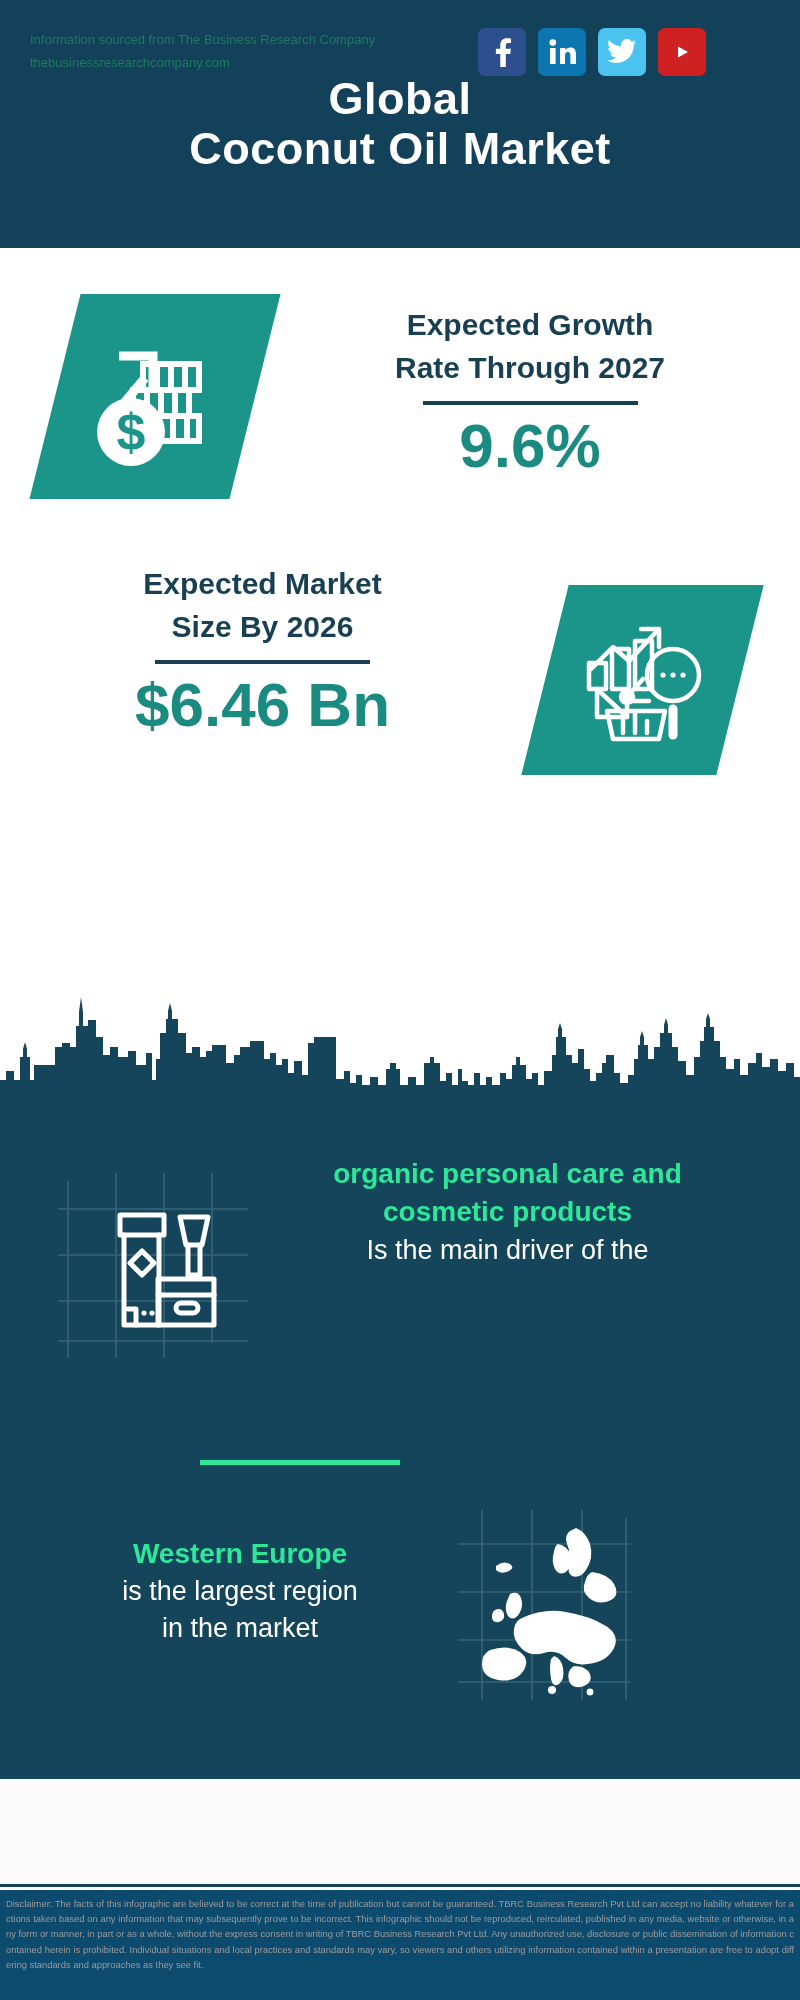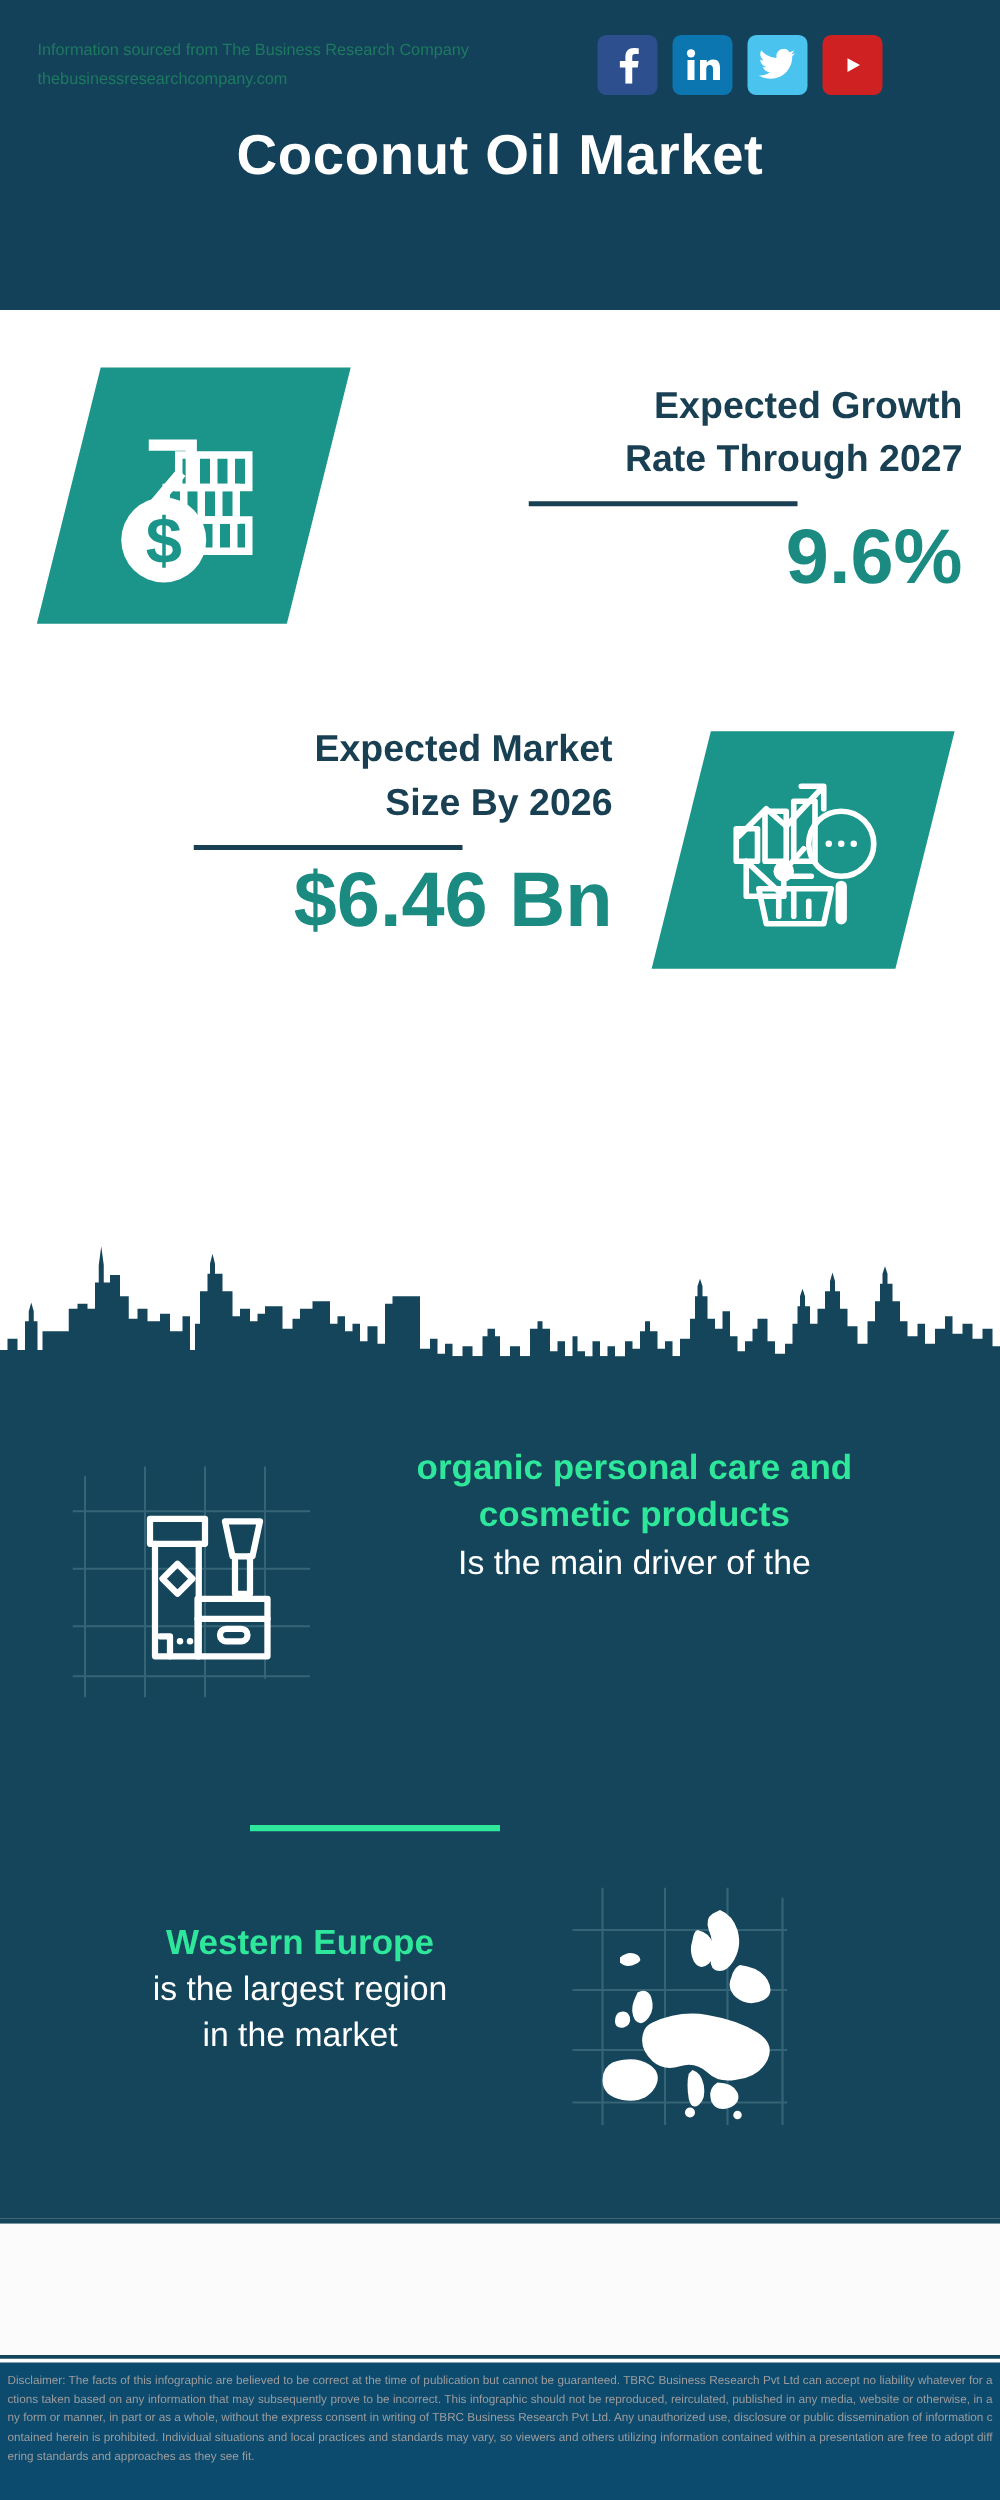--- a/index.html
+++ b/index.html
@@ -32,37 +32,37 @@
   }
   .icon1-wrap {
     position:absolute; left:55px; top:10px; width:200px; height:205px;
   }
   .icon1-bg {
     position:absolute; inset:0; background:#1b948a; transform:skewX(-14deg);
   }
   .icon1-svg { position:absolute; left:28px; top:22px; }
 
   .stat1-text {
-    position:absolute; left:290px; top:20px; width:480px; text-align:right;
+    position:absolute; left:290px; top:20px; width:480px; text-align:center;
   }
   .stat-head {
     color:#183f52; font-size:30px; font-weight:bold; line-height:1.42;
   }
   .rule-dark {
     width:215px; height:4px; background:#183f52; margin:12px auto 0;
   }
   .stat-value {
     color:#1b8a80; font-size:62px; font-weight:bold; margin-top:8px;
     line-height:1.05;
   }
 
   
   .stat2 { position:absolute; top:555px; left:0; width:800px; height:250px; }
   .stat2-text {
-    position:absolute; left:35px; top:24px; width:455px; text-align:right;
+    position:absolute; left:35px; top:8px; width:455px; text-align:center;
   }
   .icon2-wrap {
     position:absolute; right:60px; top:30px; width:195px; height:190px;
   }
   .icon2-bg {
     position:absolute; inset:0; background:#1b948a; transform:skewX(-14deg);
   }
   .icon2-svg { position:absolute; left:38px; top:28px; }
 
   
@@ -144,20 +144,21 @@
     color:#9c9c9c; font-size:9.4px; line-height:1.62;
     text-align:justify; word-break:break-all; overflow:hidden;
   }
 </style>
 </head>
 <body>
 
 <div class="page">
 
   <div class="header">
+    <div class="t1">Global</div>
     <div class="t2">Coconut Oil Market</div>
   </div>
 
   <div class="stat1">
 
     <div class="icon1-wrap">
       <div class="icon1-bg"></div>
       <svg class="icon1-svg" width="150" height="160" viewBox="0 0 150 160">
 
         <path d="M20 112 L62 62" stroke="#fff" stroke-width="9" fill="none"></path>

